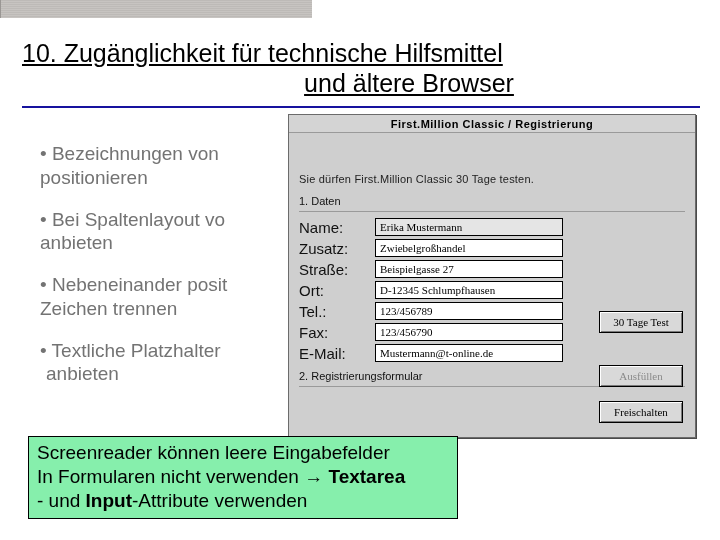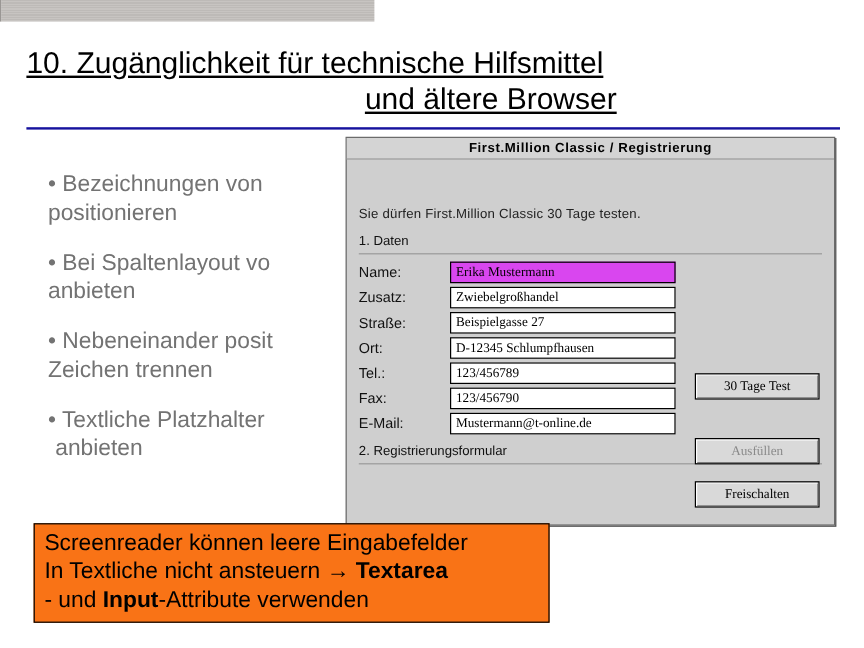--- a/index.html
+++ b/index.html
@@ -40,38 +40,38 @@
   .titlebar {
     height: 18px; background: #d4d4d4; border-bottom: 1px solid #9a9a9a;
     display: flex; align-items: center; justify-content: center;
     font-weight: bold; letter-spacing: .5px; font-size: 11px;
   }
   .win-body { padding: 8px 10px 10px 10px; position: relative; }
   .intro { font-size: 11px; margin-bottom: 10px; letter-spacing: .2px; color:#222;margin-top:32px; }
   .group-label { font-size: 11px; margin: 4px 0 4px 0; color:#111; }
   .rule { border-top: 1px solid #9a9a9a; margin: 2px 0 6px 0; }
   .row { display: flex; align-items: center; margin: 3px 0; }
-  .row .lbl { width: 76px; font-size: 12px; color:#111; }
+  .row .lbl { width: 76px; font-size: 15px; color:#111; }
   .row input[type=text] {
     flex: 0 0 188px; height: 18px; padding: 1px 4px;
     border: 1px solid #000; background: #fff; font: 11px "MS Sans Serif", Tahoma;
   }
-  .row input.hl { background: #d946ef; }
-  .btncol { position: absolute; right: 12px; top: 244px; width: 104px; display: flex; flex-direction: column; gap: 18px; }
+  .row input.hl { background: #e5e5e5; }
+  .btncol { position: absolute; right: 12px; top: 244px; width: 84px; display: flex; flex-direction: column; gap: 18px; }
   .w95btn {
     height: 22px; background: #d9d9d9; border: 1px solid #000;
     box-shadow: inset 1px 1px 0 #fff, inset -1px -1px 0 #7a7a7a;
     font: 11px "MS Sans Serif", Tahoma; cursor: default; text-align: center;
     display: flex; align-items: center; justify-content: center;
   }
   .w95btn.disabled { color: #8a8a8a; }
   .footer-box {
     position: absolute; left: 28px; top: 318px; width: 430px;
     border: 1px solid #000; padding: 4px 8px 6px 8px;
-    font-size: 19px; line-height: 1.25; background: #f97316;
+    font-size: 19px; line-height: 1.25; background: #86efac;
   }
   .footer-box b { font-weight: bold; }
   .arrow { font-family: Arial, sans-serif; }
 </style>
 </head>
 <body>
 
 <div class="topbar"></div>
 
 <div class="slide">
@@ -159,18 +159,18 @@
         <div class="btncol" style="top:232px">
           <div class="w95btn disabled">
               <span>Ausfüllen</span>
             </div>
         </div>
       </div>
     </div>
 
     <div class="footer-box">
       <span>Screenreader können leere Eingabefelder</span><br>
-      <span>In Textliche nicht ansteuern </span><span class="arrow">→</span><b> Textarea</b><br>
+      <span>In Formularen nicht verwenden </span><span class="arrow">→</span><b> Textarea</b><br>
       <span>- und </span><b>Input</b><span>-Attribute verwenden</span>
     </div>
 
   </div>
 </div>
 
 </body></html>

